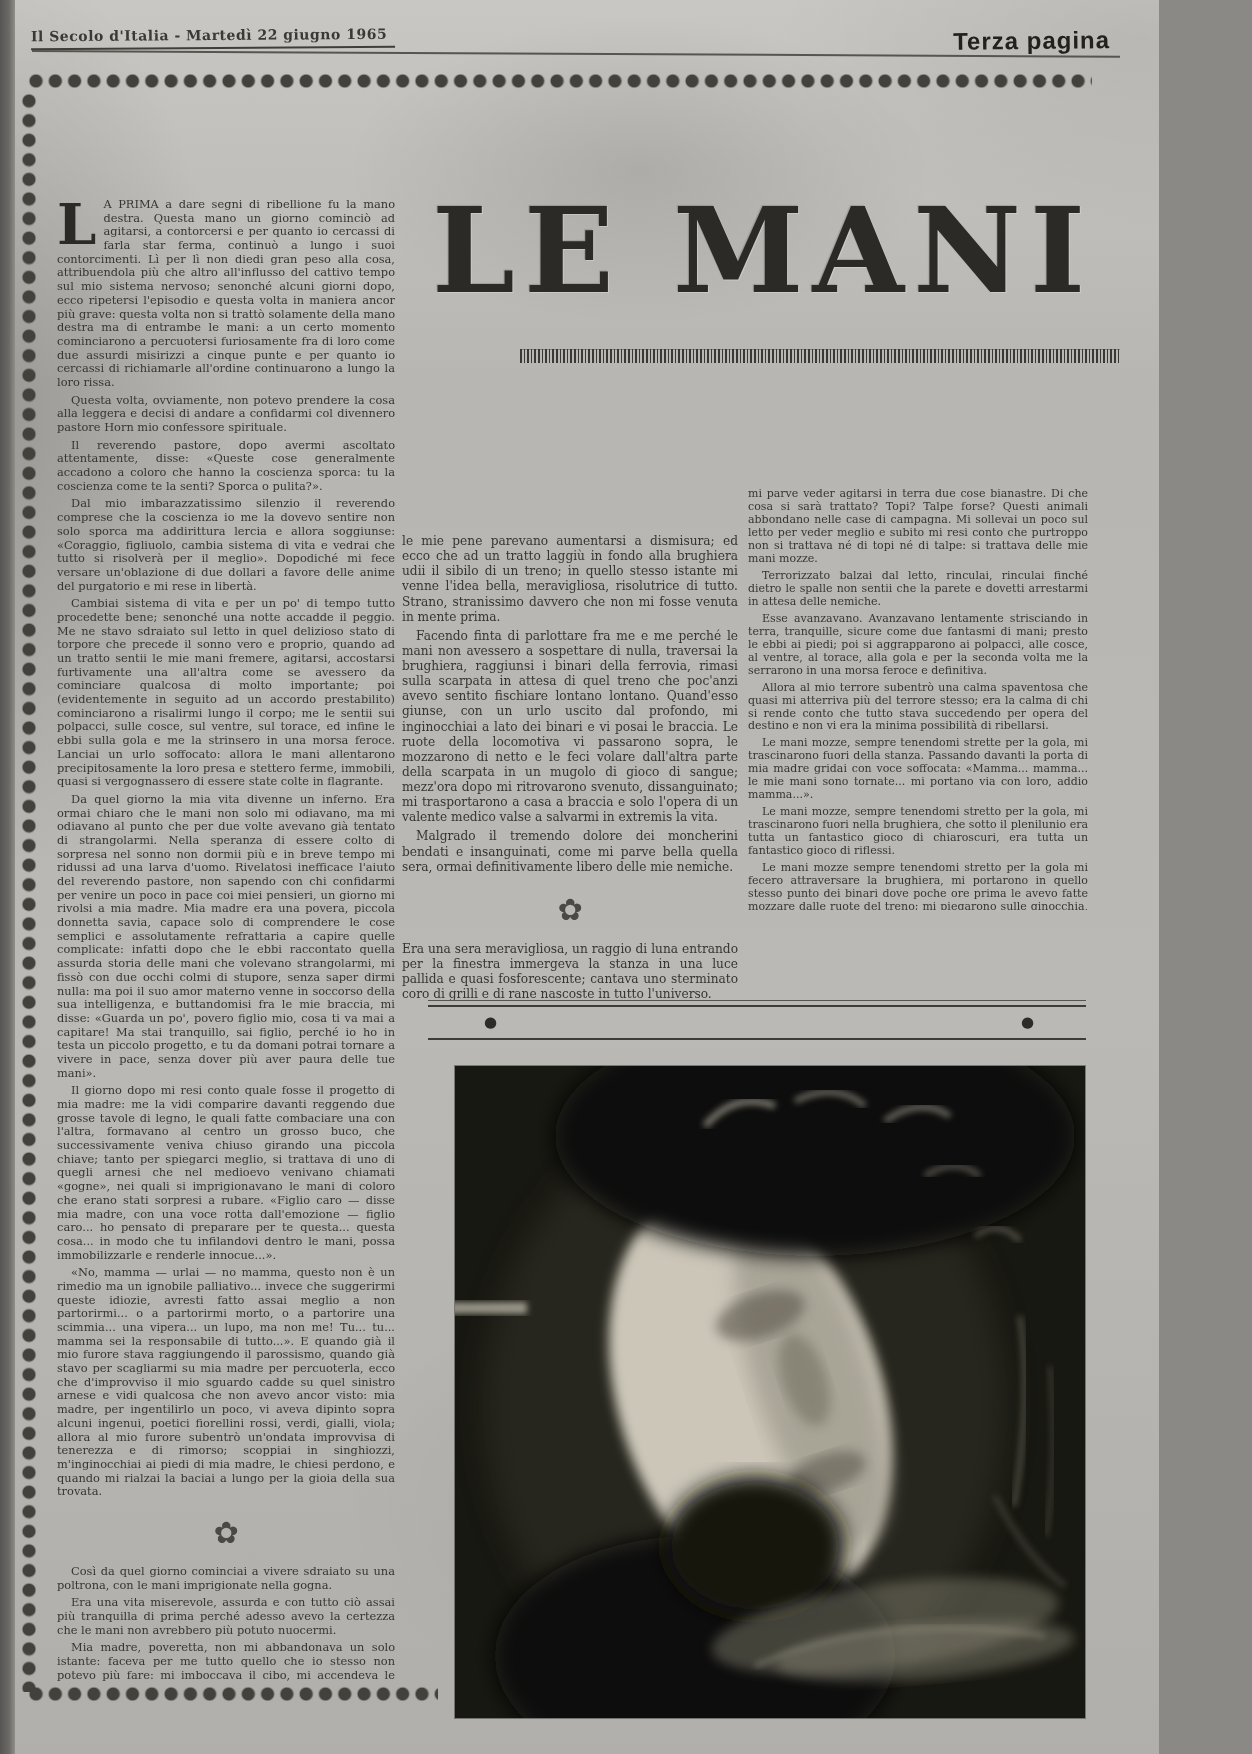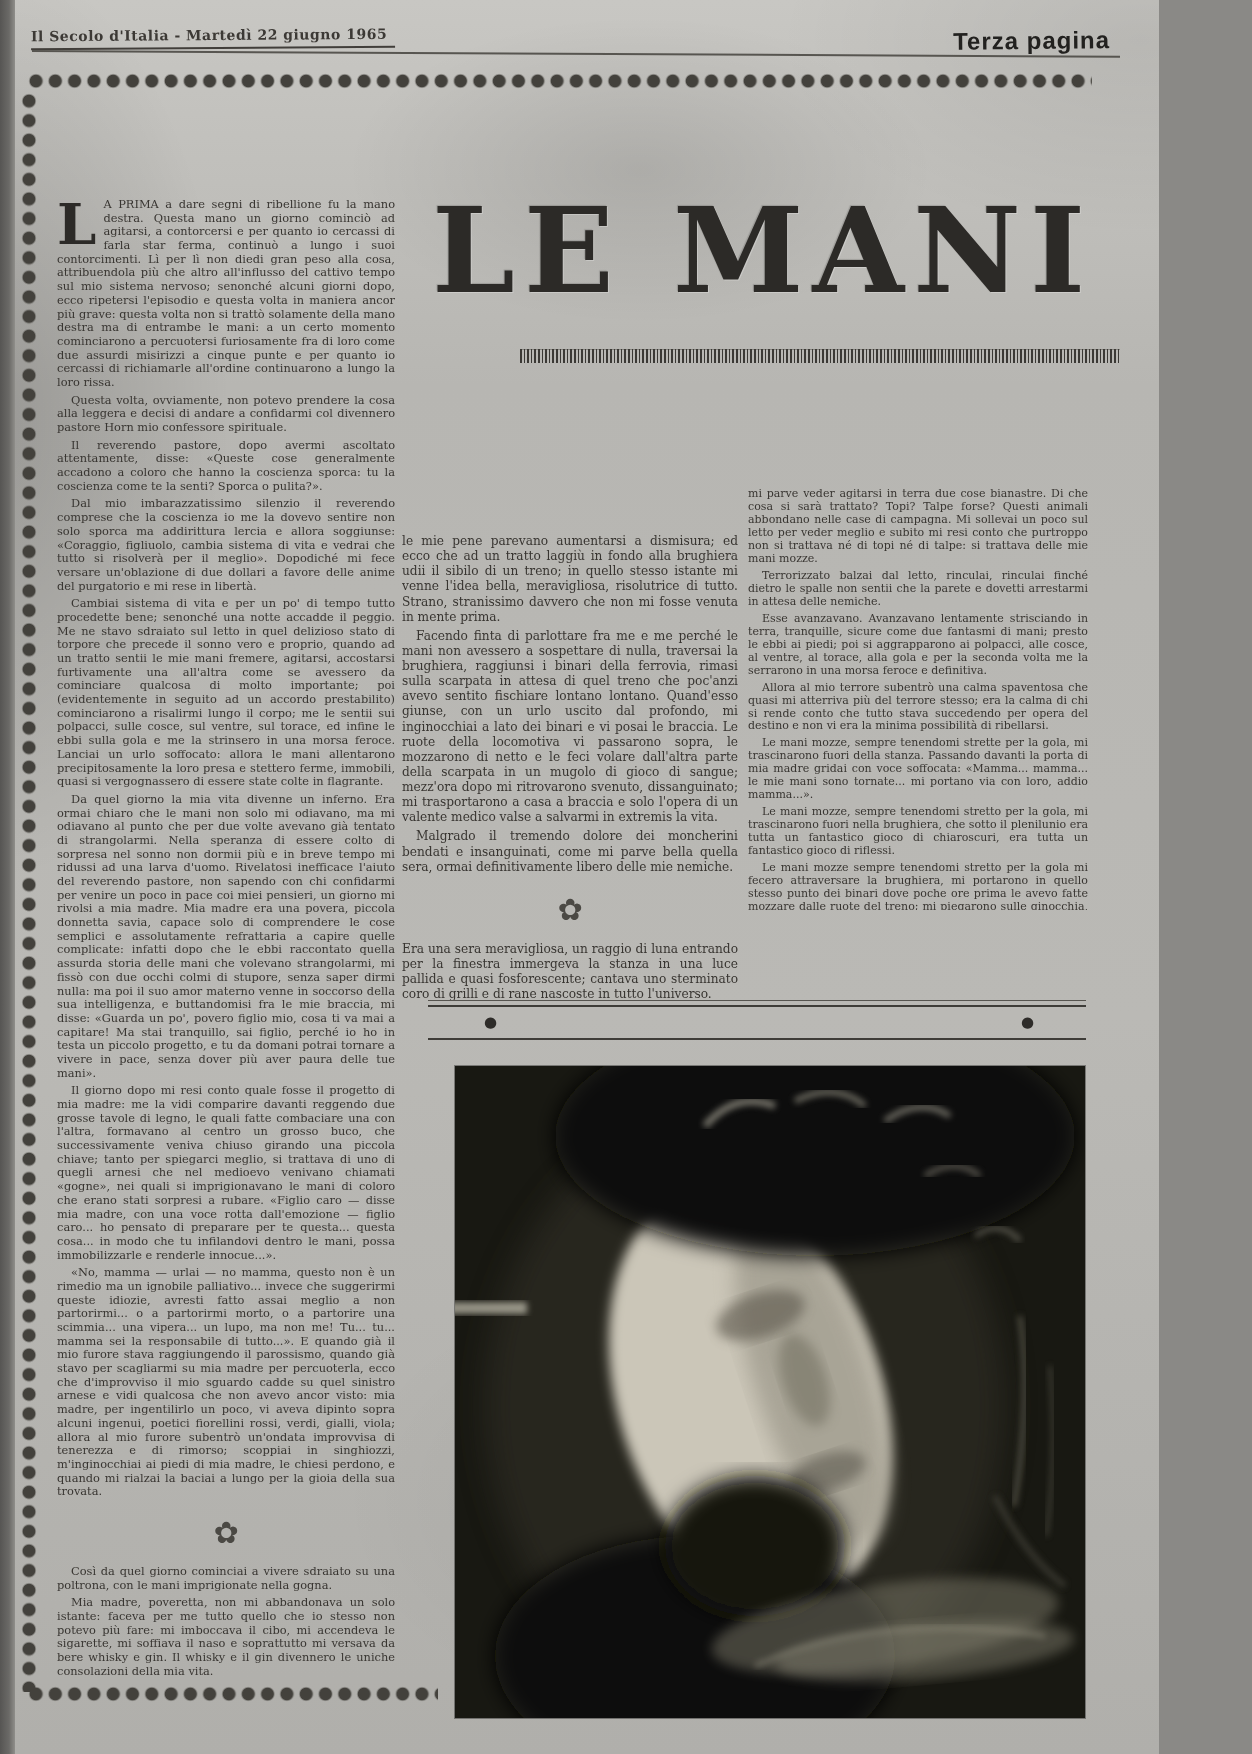--- a/index.html
+++ b/index.html
@@ -90,20 +90,21 @@
       <p class="no-indent"><span class="dropcap">L</span>A PRIMA a dare segni di ribellione fu la mano destra. Questa mano un giorno cominciò ad agitarsi, a contorcersi e per quanto io cercassi di farla star ferma, continuò a lungo i suoi contorcimenti. Lì per lì non diedi gran peso alla cosa, attribuendola più che altro all'influsso del cattivo tempo sul mio sistema nervoso; senonché alcuni giorni dopo, ecco ripetersi l'episodio e questa volta in maniera ancor più grave: questa volta non si trattò solamente della mano destra ma di entrambe le mani: a un certo momento cominciarono a percuotersi furiosamente fra di loro come due assurdi misirizzi a cinque punte e per quanto io cercassi di richiamarle all'ordine continuarono a lungo la loro rissa.</p>
       <p>Questa volta, ovviamente, non potevo prendere la cosa alla leggera e decisi di andare a confidarmi col divennero pastore Horn mio confessore spirituale.</p>
       <p>Il reverendo pastore, dopo avermi ascoltato attentamente, disse: «Queste cose generalmente accadono a coloro che hanno la coscienza sporca: tu la coscienza come te la senti? Sporca o pulita?».</p>
       <p>Dal mio imbarazzatissimo silenzio il reverendo comprese che la coscienza io me la dovevo sentire non solo sporca ma addirittura lercia e allora soggiunse: «Coraggio, figliuolo, cambia sistema di vita e vedrai che tutto si risolverà per il meglio». Dopodiché mi fece versare un'oblazione di due dollari a favore delle anime del purgatorio e mi rese in libertà.</p>
       <p>Cambiai sistema di vita e per un po' di tempo tutto procedette bene; senonché una notte accadde il peggio. Me ne stavo sdraiato sul letto in quel delizioso stato di torpore che precede il sonno vero e proprio, quando ad un tratto sentii le mie mani fremere, agitarsi, accostarsi furtivamente una all'altra come se avessero da cominciare qualcosa di molto importante; poi (evidentemente in seguito ad un accordo prestabilito) cominciarono a risalirmi lungo il corpo; me le sentii sui polpacci, sulle cosce, sul ventre, sul torace, ed infine le ebbi sulla gola e me la strinsero in una morsa feroce. Lanciai un urlo soffocato: allora le mani allentarono precipitosamente la loro presa e stettero ferme, immobili, quasi si vergognassero di essere state colte in flagrante.</p>
       <p>Da quel giorno la mia vita divenne un inferno. Era ormai chiaro che le mani non solo mi odiavano, ma mi odiavano al punto che per due volte avevano già tentato di strangolarmi. Nella speranza di essere colto di sorpresa nel sonno non dormii più e in breve tempo mi ridussi ad una larva d'uomo. Rivelatosi inefficace l'aiuto del reverendo pastore, non sapendo con chi confidarmi per venire un poco in pace coi miei pensieri, un giorno mi rivolsi a mia madre. Mia madre era una povera, piccola donnetta savia, capace solo di comprendere le cose semplici e assolutamente refrattaria a capire quelle complicate: infatti dopo che le ebbi raccontato quella assurda storia delle mani che volevano strangolarmi, mi fissò con due occhi colmi di stupore, senza saper dirmi nulla: ma poi il suo amor materno venne in soccorso della sua intelligenza, e buttandomisi fra le mie braccia, mi disse: «Guarda un po', povero figlio mio, cosa ti va mai a capitare! Ma stai tranquillo, sai figlio, perché io ho in testa un piccolo progetto, e tu da domani potrai tornare a vivere in pace, senza dover più aver paura delle tue mani».</p>
       <p>Il giorno dopo mi resi conto quale fosse il progetto di mia madre: me la vidi comparire davanti reggendo due grosse tavole di legno, le quali fatte combaciare una con l'altra, formavano al centro un grosso buco, che successivamente veniva chiuso girando una piccola chiave; tanto per spiegarci meglio, si trattava di uno di quegli arnesi che nel medioevo venivano chiamati «gogne», nei quali si imprigionavano le mani di coloro che erano stati sorpresi a rubare. «Figlio caro — disse mia madre, con una voce rotta dall'emozione — figlio caro... ho pensato di preparare per te questa... questa cosa... in modo che tu infilandovi dentro le mani, possa immobilizzarle e renderle innocue...».</p>
       <p>«No, mamma — urlai — no mamma, questo non è un rimedio ma un ignobile palliativo... invece che suggerirmi queste idiozie, avresti fatto assai meglio a non partorirmi... o a partorirmi morto, o a partorire una scimmia... una vipera... un lupo, ma non me! Tu... tu... mamma sei la responsabile di tutto...». E quando già il mio furore stava raggiungendo il parossismo, quando già stavo per scagliarmi su mia madre per percuoterla, ecco che d'improvviso il mio sguardo cadde su quel sinistro arnese e vidi qualcosa che non avevo ancor visto: mia madre, per ingentilirlo un poco, vi aveva dipinto sopra alcuni ingenui, poetici fiorellini rossi, verdi, gialli, viola; allora al mio furore subentrò un'ondata improvvisa di tenerezza e di rimorso; scoppiai in singhiozzi, m'inginocchiai ai piedi di mia madre, le chiesi perdono, e quando mi rialzai la baciai a lungo per la gioia della sua trovata.</p>
       <div class="ornament">✿</div>
       <p>Così da quel giorno cominciai a vivere sdraiato su una poltrona, con le mani imprigionate nella gogna.</p>
+      <p>Era una vita miserevole, assurda e con tutto ciò assai più tranquilla di prima perché adesso avevo la certezza che le mani non avrebbero più potuto nuocermi.</p>
       <p>Mia madre, poveretta, non mi abbandonava un solo istante: faceva per me tutto quello che io stesso non potevo più fare: mi imboccava il cibo, mi accendeva le sigarette, mi soffiava il naso e soprattutto mi versava da bere whisky e gin. Il whisky e il gin divennero le uniche consolazioni della mia vita.</p>
     </div>
   <div class="col col-middle">
       <p class="no-indent">le mie pene parevano aumentarsi a dismisura; ed ecco che ad un tratto laggiù in fondo alla brughiera udii il sibilo di un treno; in quello stesso istante mi venne l'idea bella, meravigliosa, risolutrice di tutto. Strano, stranissimo davvero che non mi fosse venuta in mente prima.</p>
       <p>Facendo finta di parlottare fra me e me perché le mani non avessero a sospettare di nulla, traversai la brughiera, raggiunsi i binari della ferrovia, rimasi sulla scarpata in attesa di quel treno che poc'anzi avevo sentito fischiare lontano lontano. Quand'esso giunse, con un urlo uscito dal profondo, mi inginocchiai a lato dei binari e vi posai le braccia. Le ruote della locomotiva vi passarono sopra, le mozzarono di netto e le feci volare dall'altra parte della scarpata in un mugolo di gioco di sangue; mezz'ora dopo mi ritrovarono svenuto, dissanguinato; mi trasportarono a casa a braccia e solo l'opera di un valente medico valse a salvarmi in extremis la vita.</p>
       <p>Malgrado il tremendo dolore dei moncherini bendati e insanguinati, come mi parve bella quella sera, ormai definitivamente libero delle mie nemiche.</p>
       <div class="ornament">✿</div>
       <p class="no-indent">Era una sera meravigliosa, un raggio di luna entrando per la finestra immergeva la stanza in una luce pallida e quasi fosforescente; cantava uno sterminato coro di grilli e di rane nascoste in tutto l'universo.</p>
     </div>
   <div class="col col-right">

